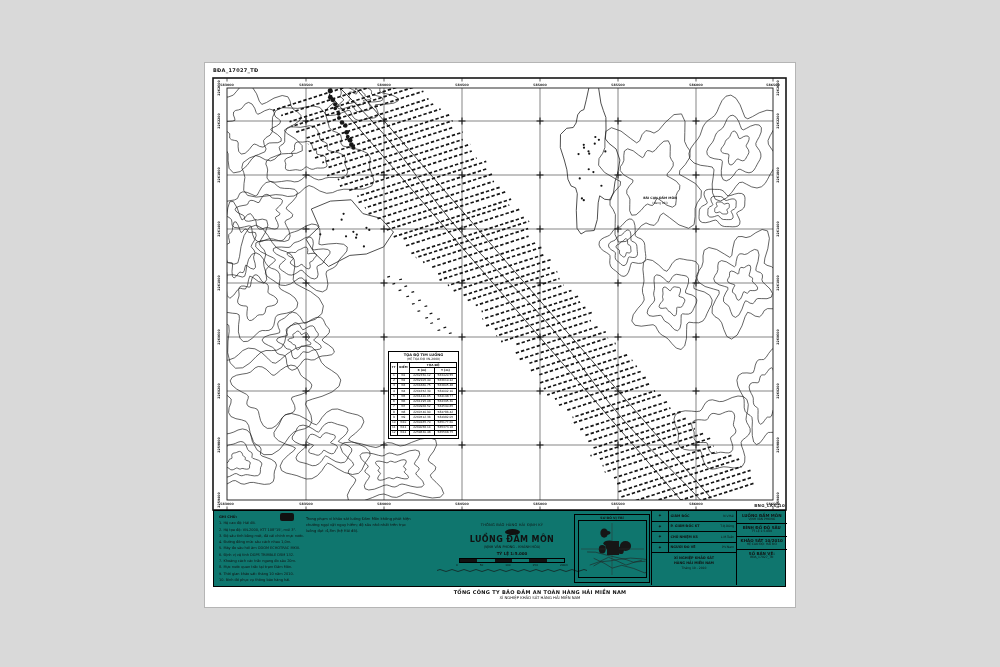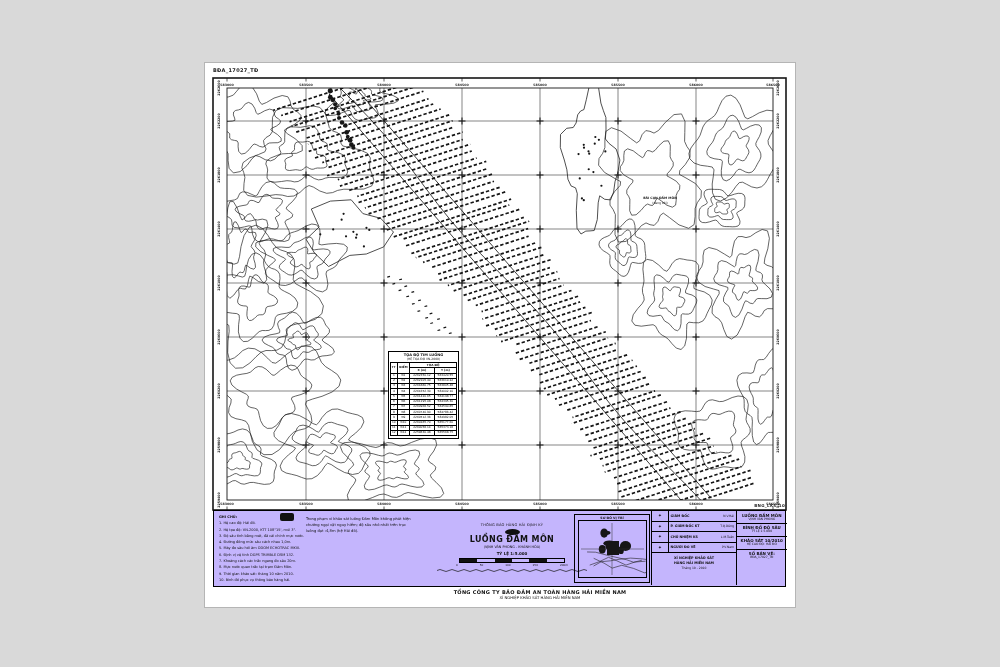--- a/index.html
+++ b/index.html
@@ -26,21 +26,21 @@
   #coord-box .t2{font-size:3px;text-align:center;line-height:1.2;margin-bottom:1px;}
   #coord-box table{border-collapse:collapse;width:100%;}
   #coord-box th,#coord-box td{
     border:0.5px solid #000;font-size:2.9px;font-weight:normal;
     text-align:center;padding:0.3px 0;line-height:1.25;white-space:nowrap;
   }
   #coord-box th{font-weight:bold;}
   
   #tblock{
     position:absolute;left:213px;top:510px;width:573px;height:77px;z-index:3;
-    background:#c4b5fd;border:1.4px solid #000;box-sizing:border-box;
+    background:#0f766e;border:1.4px solid #000;box-sizing:border-box;
   }
   #notes{position:absolute;left:5px;top:3px;width:115px;font-size:3.5px;line-height:1.8;}
   #notes .nh{font-weight:bold;}
   #tb-logo{position:absolute;left:66px;top:2px;width:14px;height:8px;background:#111;border-radius:2px;}
   #tb-par{position:absolute;left:92px;top:6px;width:190px;font-size:3.7px;line-height:1.6;}
   #tb-center{position:absolute;left:220px;top:12px;width:156px;text-align:center;}
   #tb-center .l0{font-size:3.6px;letter-spacing:.2px;}
   #tb-center .oval{width:15px;height:6px;background:#111;border-radius:50%;margin:1.5px auto;}
   #tb-center .nm{font-size:8px;font-weight:bold;letter-spacing:.4px;line-height:1.1;}
   #tb-center .sb{font-size:3.4px;margin-top:.5px;}

